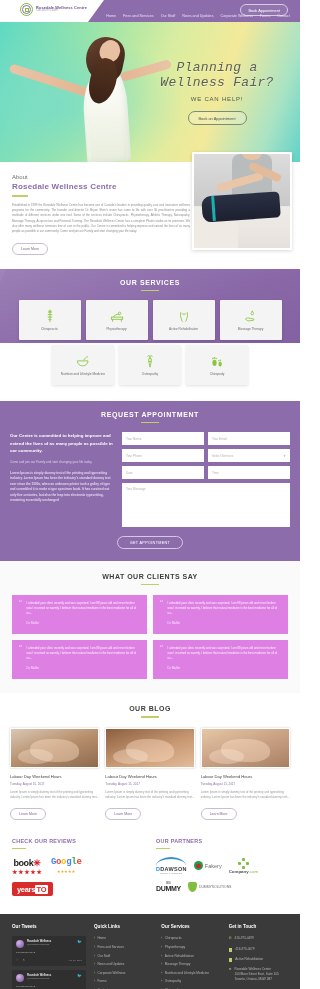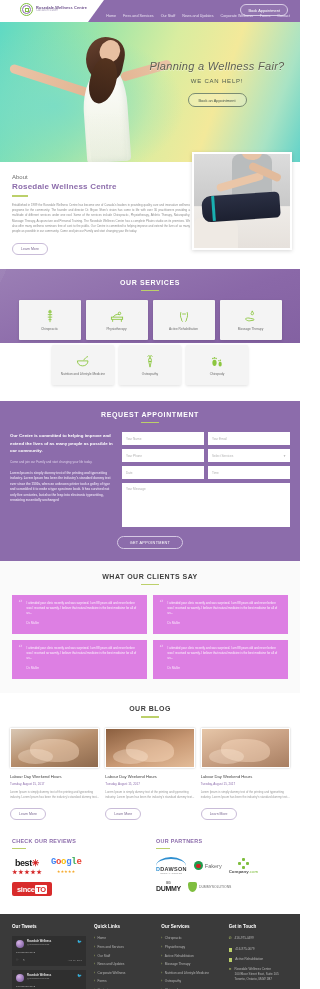--- a/index.html
+++ b/index.html
@@ -83,22 +83,22 @@
     background:linear-gradient(90deg,#eac4a6,#e3b694);
     border-radius:6px; transform:rotate(18deg);
   }
   .fig-arm-r {
     position:absolute; left:82px; top:36px; width:52px; height:9px;
     background:linear-gradient(90deg,#e3b694,#eac4a6);
     border-radius:6px; transform:rotate(-16deg);
   }
   .hero-txt { position:absolute; right:8px; top:38px; width:150px; text-align:center; }
   .hero-h1 {
-    font-family:Liberation Sans, sans-serif; font-style:italic;
-    font-size:11px; color:#5d5f52; letter-spacing:.3px;
+    font-family:Liberation Mono, monospace; font-style:italic;
+    font-size:13px; color:#5d5f52; letter-spacing:.3px;
     text-shadow:0 1px 1px rgba(255,255,255,.5);
   }
   .hero-h2 { font-size:6px; color:#4e5a4e; letter-spacing:.8px; margin-top:6px; }
   .hero-btn {
     display:inline-block; margin-top:9px;
     border:0.7px solid #7a8c72; border-radius:10px;
     padding:3.5px 10px; font-size:3.9px; color:#4b5a4b;
     background:rgba(255,255,255,.20); white-space:nowrap;
   }
 
@@ -501,35 +501,35 @@
       </div>
     </div>
   </div>
 
   <div class="rp">
     <div class="rp-col">
       <div class="rp-title">CHECK OUR REVIEWS</div>
       <div class="rule-s"></div>
       <div class="logo-row">
         <div class="yelp">
-          <div class="yelp-w"><span>best</span><i>✳</i></div>
+          <div class="yelp-w"><span>book</span><i>✳</i></div>
           <div class="stars-red">
               <span></span>
               <span></span>
               <span></span>
               <span></span>
               <span></span>
             </div>
         </div>
         <div class="gog">
           <div class="gog-w"><b>G</b><b>o</b><b>o</b><b>g</b><b>l</b><b>e</b></div>
           <div class="stars-y">★★★★★</div>
         </div>
       </div>
-      <div class="blogto"><span>since</span><i>TO</i></div>
+      <div class="blogto"><span>years</span><i>TO</i></div>
     </div>
 
     <div class="rp-col">
       <div class="rp-title">OUR PARTNERS</div>
       <div class="rule-s"></div>
       <div class="p-row">
         <div class="p-dawson">
           <div class="arc"></div>
           <div class="nm"><em>D</em><span>DAWSON</span></div>
           <div class="sb">DENTAL CENTRE</div>

